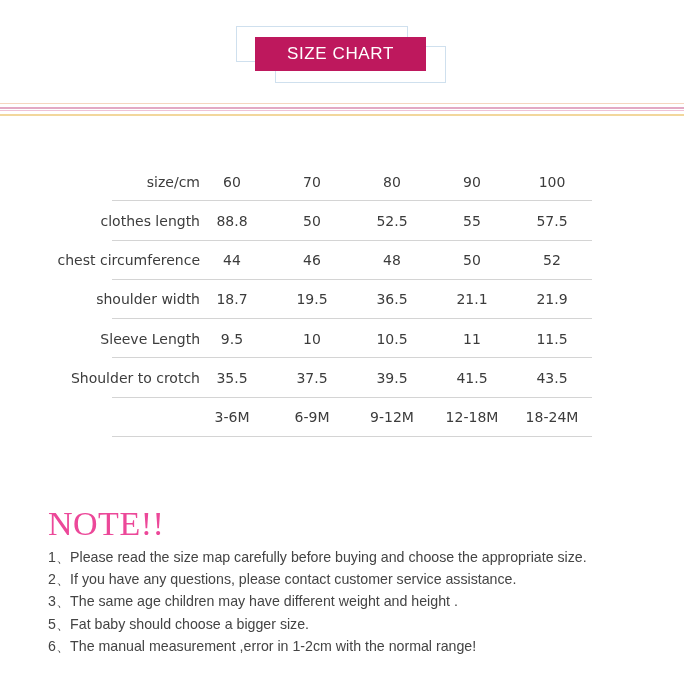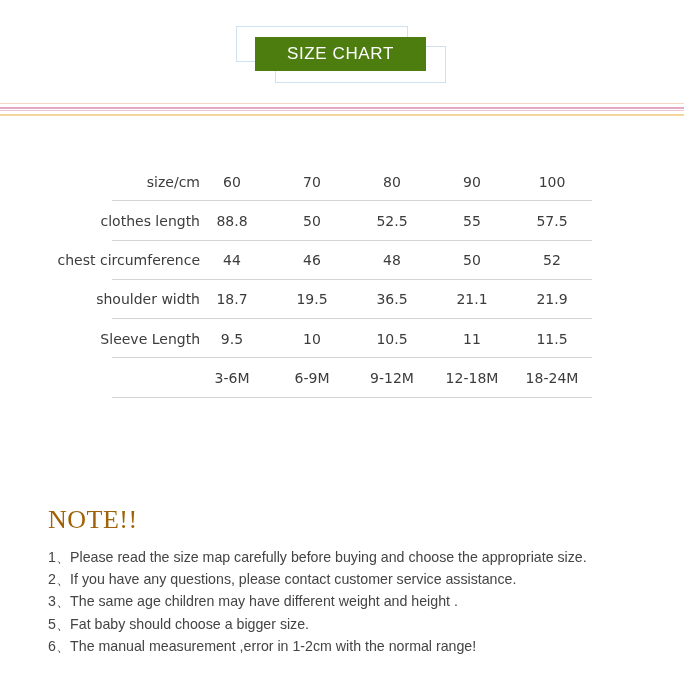--- a/index.html
+++ b/index.html
@@ -4,21 +4,21 @@
   <style>
     * { margin: 0; padding: 0; box-sizing: border-box; }
     html, body { width: 684px; height: 700px; background: #ffffff; overflow: hidden; }
     body { position: relative; font-family: "DejaVu Sans", sans-serif; color: #3a3a3a; }
 
     .frame { position: absolute; border: 1.5px solid #cfe0ee; }
     .frame-a { left: 236px; top: 26px; width: 172px; height: 36px; }
     .frame-b { left: 275px; top: 46px; width: 171px; height: 37px; }
     .title-box {
       position: absolute; left: 255px; top: 37px; width: 171px; height: 34px;
-      background: #4d7c0f; color: #fff; display: flex; align-items: center; justify-content: center;
+      background: #be185d; color: #fff; display: flex; align-items: center; justify-content: center;
       font-family: "Liberation Sans", sans-serif; font-size: 17px; letter-spacing: 0.6px;
     }
 
     .stripe { position: absolute; left: 0; width: 684px; }
     .s1 { top: 103px; height: 1px; background: #f6d6c0; }
     .s2 { top: 107px; height: 2px; background: #e3a9c4; }
     .s3 { top: 110px; height: 1px; background: #efc3d6; }
     .s4 { top: 114px; height: 2px; background: #f2d79c; }
 
     .table { position: absolute; left: 0; top: 162px; width: 668px; }
@@ -29,21 +29,21 @@
     .row .v { width: 80px; justify-content: center; }
     .row .v0 { left: 192px; }
     .row .v1 { left: 272px; }
     .row .v2 { left: 352px; }
     .row .v3 { left: 432px; }
     .row .v4 { left: 512px; }
     .row .rule { position: absolute; left: 112px; width: 480px; bottom: 0; height: 1px; background: #d4d4d4; }
 
     .note-title {
       position: absolute; left: 48px; top: 505px;
-      font-family: "Liberation Serif", serif; font-size: 26px; color: #a16207; letter-spacing: 0.5px;
+      font-family: "Liberation Serif", serif; font-size: 34px; color: #ec4899; letter-spacing: 0.5px;
     }
     .notes { position: absolute; left: 48px; top: 546px; list-style: none; }
     .notes li {
       font-family: "Liberation Sans", sans-serif; font-size: 14.2px; color: #444;
       height: 22.2px; line-height: 22px; white-space: pre;
     }
   </style>
 </head>
 <body>
 
@@ -100,20 +100,29 @@
   <div class="row">
     <div class="cell label">Sleeve Length</div>
     <div class="cell v v0">9.5</div>
     <div class="cell v v1">10</div>
     <div class="cell v v2">10.5</div>
     <div class="cell v v3">11</div>
     <div class="cell v v4">11.5</div>
     <div class="rule"></div>
   </div>
   <div class="row">
+    <div class="cell label">Shoulder to crotch</div>
+    <div class="cell v v0">35.5</div>
+    <div class="cell v v1">37.5</div>
+    <div class="cell v v2">39.5</div>
+    <div class="cell v v3">41.5</div>
+    <div class="cell v v4">43.5</div>
+    <div class="rule"></div>
+  </div>
+  <div class="row">
     <div class="cell v v0">3-6M</div>
     <div class="cell v v1">6-9M</div>
     <div class="cell v v2">9-12M</div>
     <div class="cell v v3">12-18M</div>
     <div class="cell v v4">18-24M</div>
     <div class="rule"></div>
   </div>
 </div>
 
 <div class="note-title">NOTE!!</div>

